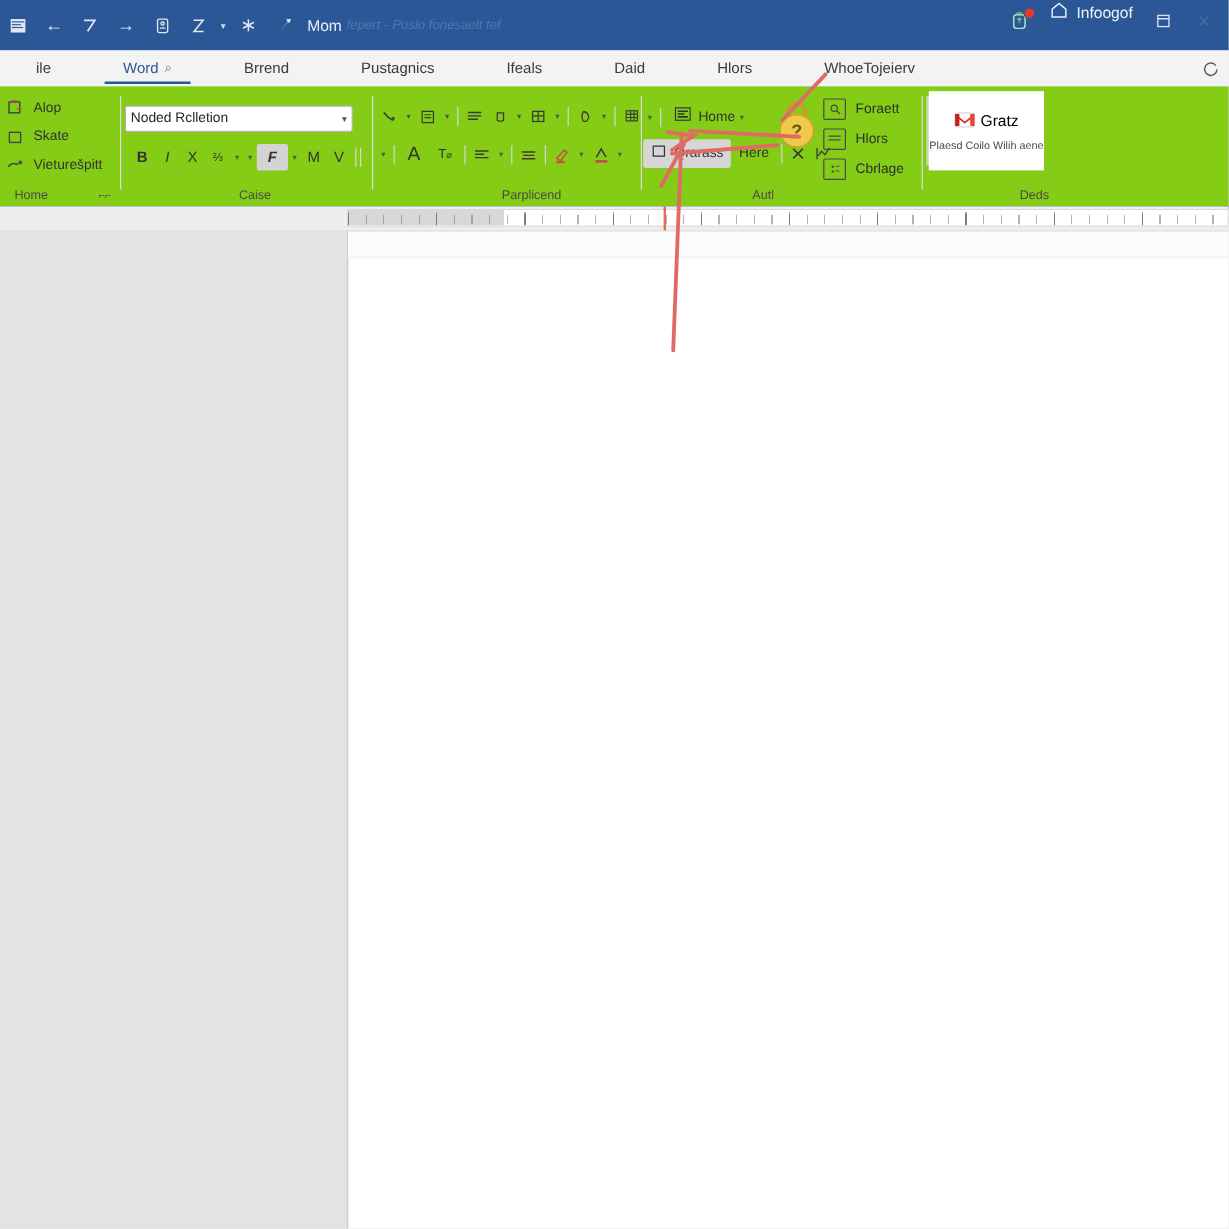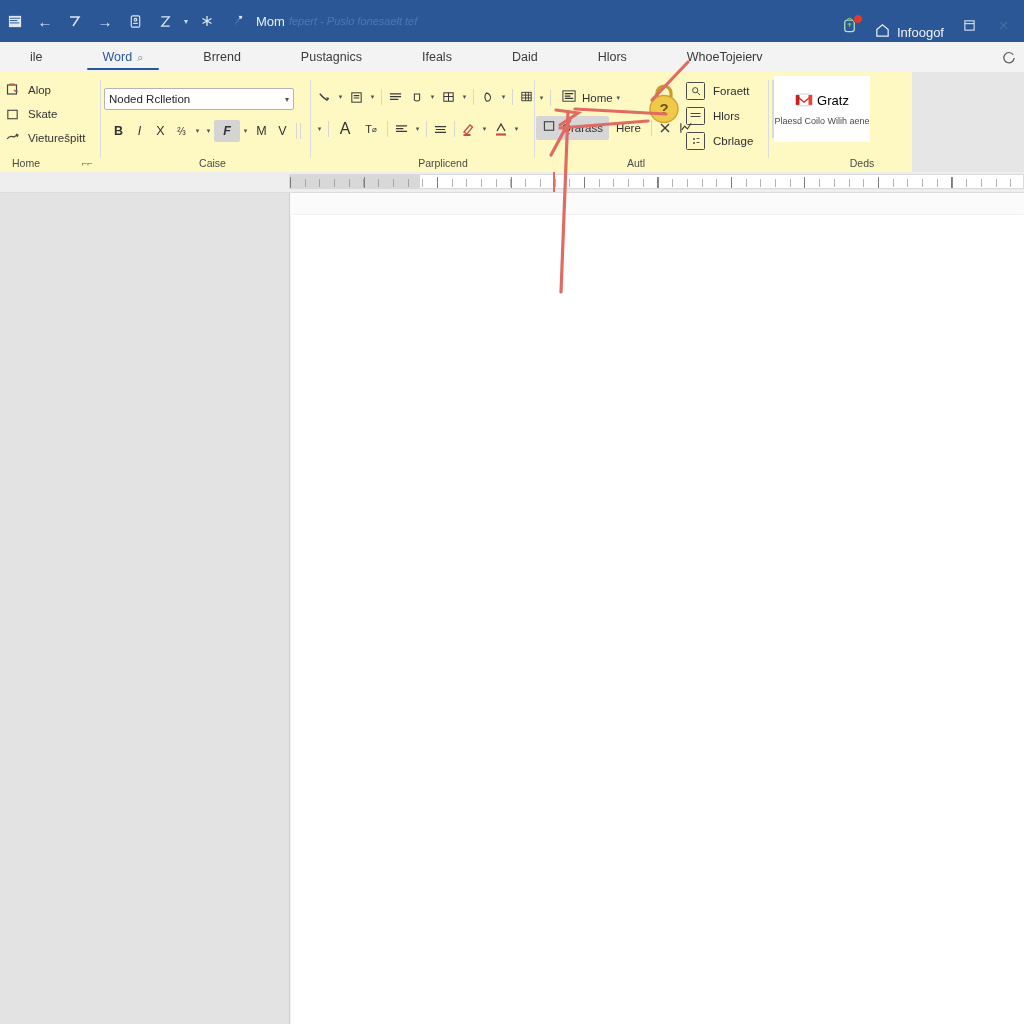--- a/index.html
+++ b/index.html
@@ -31,21 +31,21 @@
     filter:blur(0.6px);
     font-style:italic;
   }
   .searchbox{
     position:absolute;left:466px;top:8px;width:322px;height:26px;
     background:#c9d6e9;border-radius:13px;
     display:flex;align-items:center;padding:0 14px;
     box-sizing:border-box;
   }
   .searchbox span{font-size:12.5px;color:#2d3e55;white-space:nowrap;}
-  .tb-right{position:absolute;right:4px;top:0;height:42px;display:flex;align-items:flex-end;}
+  .tb-right{position:absolute;right:4px;top:0;height:42px;display:flex;align-items:flex-start;}
   .badge-dot{
     position:absolute;right:3px;top:6px;width:8px;height:8px;border-radius:50%;
     background:#e23b2e;border:1px solid #2b5797;
   }
   .tb-btn{position:relative;width:34px;height:34px;display:flex;align-items:center;justify-content:center;}
   .tb-text-btn{color:#eef2f9;font-size:13px;display:flex;align-items:center;gap:6px;padding:0 8px;}
 
   
   .tabstrip{
     position:absolute;left:0;top:42px;width:1024px;height:30px;
@@ -58,22 +58,22 @@
   .tab.active{color:#2b5797;font-weight:normal;}
   .tab.active:after{
     content:"";position:absolute;left:14px;right:14px;bottom:2px;height:2.5px;
     background:#2b5797;border-radius:2px;
   }
   .tab .tab-ic{margin-left:5px;font-size:11px;opacity:.75;}
   .tabstrip-right{position:absolute;right:8px;top:0;height:30px;display:flex;align-items:center;color:#555;font-size:14px;}
 
   
   .ribbon{
-    position:absolute;left:0;top:72px;width:912px;height:100px;
-    background:#fef9c3;border-bottom:6px solid #1d4ed8;
+    position:absolute;left:0;top:72px;width:1024px;height:100px;
+    background:#84cc16;border-bottom:6px solid #1d4ed8;
   }
   .rgroup{position:absolute;top:0;height:100px;}
   .rgroup-label{
     position:absolute;bottom:3px;left:12px;right:0;text-align:center;
     font-size:10.5px;color:#4a4a4a;white-space:nowrap;
   }
   .rsep{position:absolute;top:8px;width:1px;height:78px;background:#dcdcdc;}
 
   
   .leftcmds{position:absolute;left:4px;top:6px;width:96px;}

